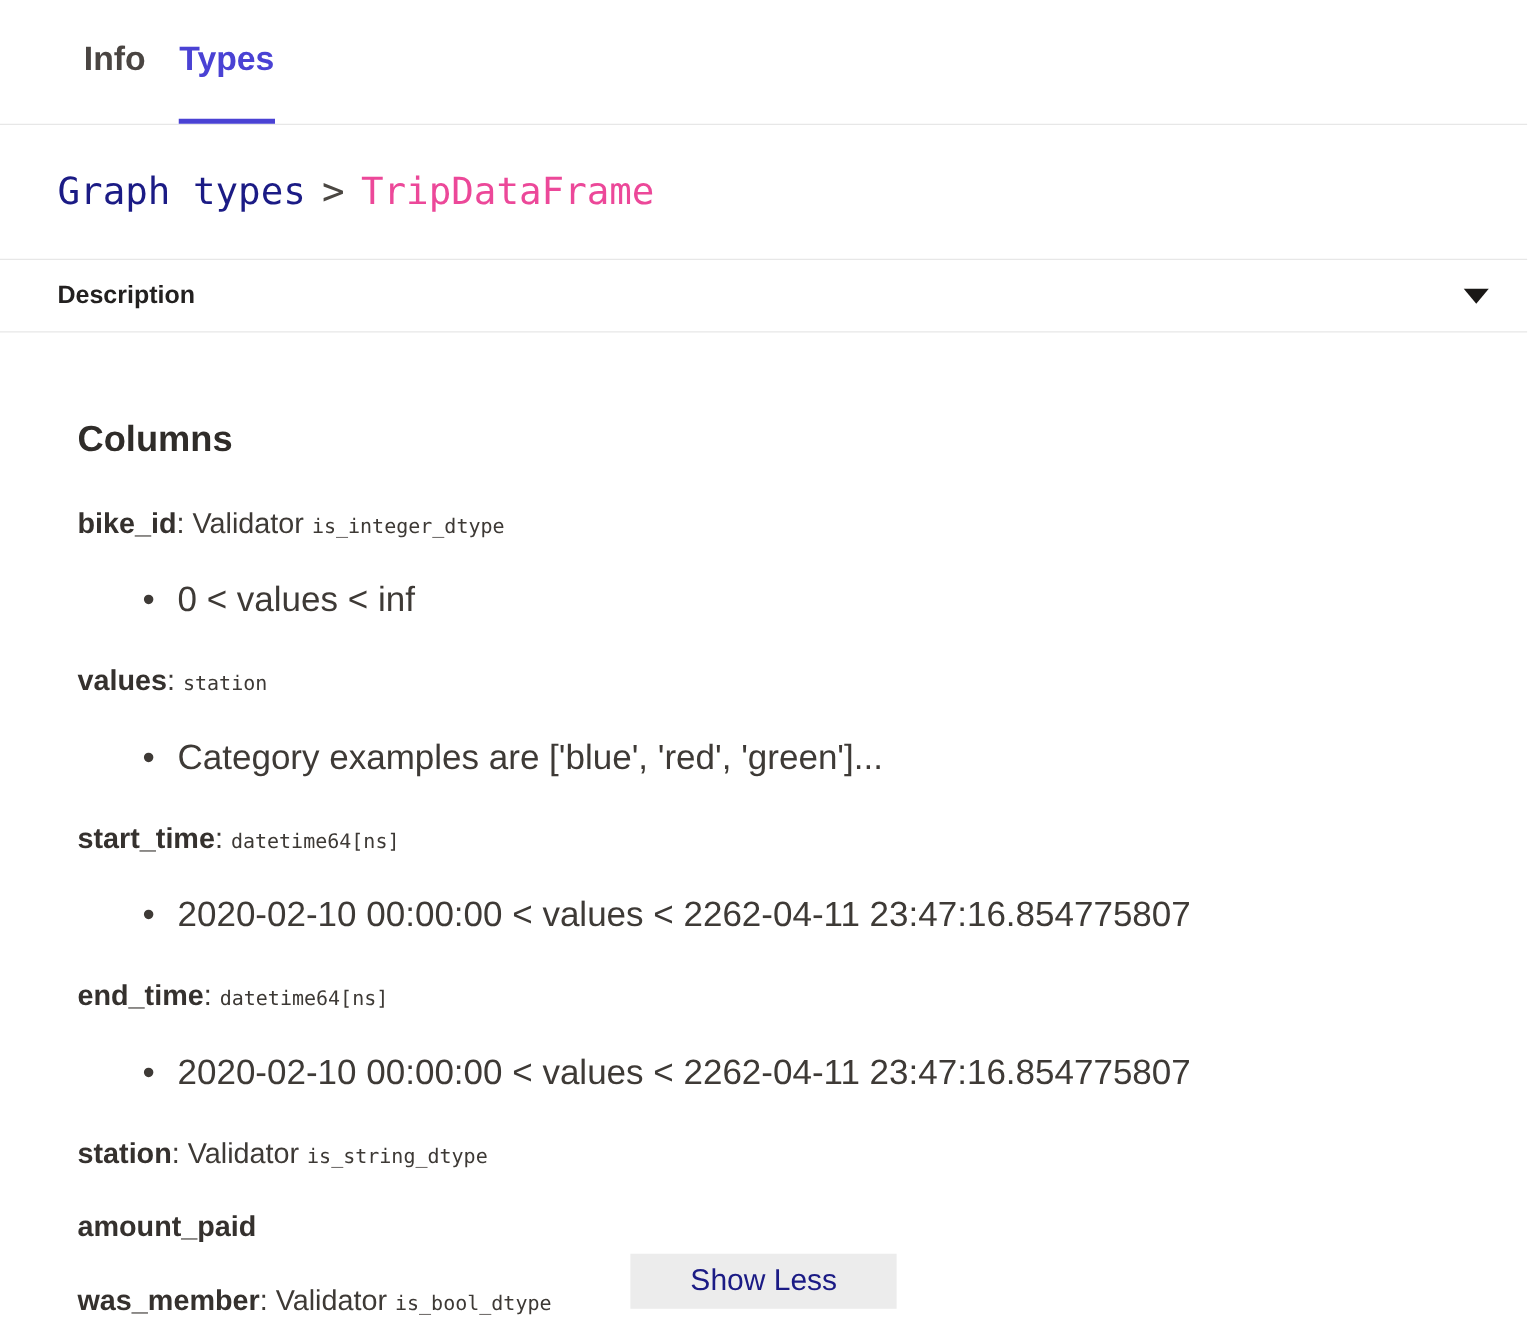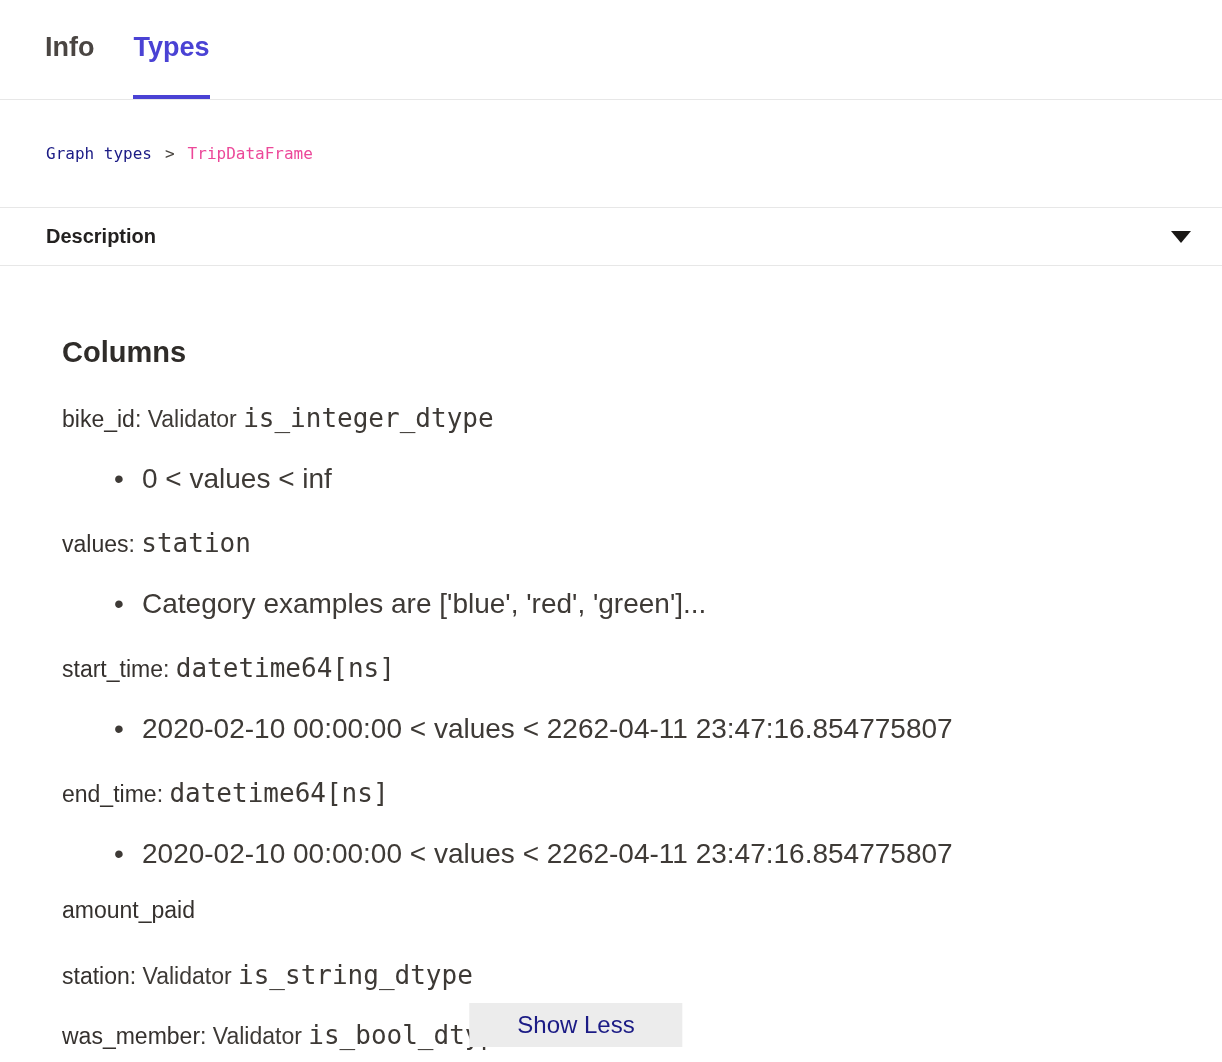--- a/index.html
+++ b/index.html
@@ -19,22 +19,22 @@
     overflow: hidden;
     background: #ffffff;
     font-family: "Liberation Sans", sans-serif;
     color: var(--text);
   }
   
   .tabbar {
     display: flex;
     align-items: stretch;
     height: 100px;
-    padding-left: 45px;
-    gap: 39px;
+    padding-left: 67px;
+    gap: 27px;
     border-bottom: 1px solid var(--border);
   }
   .tab {
     display: flex;
     align-items: center;
     font-size: 27px;
     font-weight: 600;
     color: #4a4542;
     border-bottom: 4px solid transparent;
     cursor: pointer;
@@ -44,21 +44,21 @@
     border-bottom-color: var(--accent);
   }
   
   .breadcrumb {
     display: flex;
     align-items: center;
     height: 108px;
     padding-left: 46px;
     border-bottom: 1px solid var(--border);
     font-family: "DejaVu Sans Mono", monospace;
-    font-size: 16px;
+    font-size: 30px;
   }
   .breadcrumb .crumb-link { color: var(--link); text-decoration: none; cursor: pointer; }
   .breadcrumb .crumb-sep { color: #4b4742; margin: 0 13px; }
   .breadcrumb .crumb-current { color: #ec4899; }
   
   .desc-row {
     display: flex;
     align-items: center;
     justify-content: space-between;
     height: 58px;
@@ -86,45 +86,45 @@
     color: #2f2c29;
   }
   .entry {
     margin-top: 34px;
     font-size: 23px;
     line-height: 31px;
     color: var(--text);
   }
   .entry.no-type { margin-top: 26px; }
   .entry:last-child { margin-top: 28px; }
-  .entry .col-name { font-weight: 400; color: #35312e; }
+  .entry .col-name { font-weight: 700; color: #35312e; }
   .entry code {
     font-family: "DejaVu Sans Mono", monospace;
-    font-size: 26px;
+    font-size: 16px;
     color: #3d3935;
   }
   ul.bullets { margin-top: 28px; list-style: none; }
   ul.bullets li {
     position: relative;
     padding-left: 80px;
     font-size: 28px;
     line-height: 31px;
     color: var(--text);
   }
   ul.bullets li::before {
     content: "\2022";
     position: absolute;
     left: 52px;
     color: var(--text);
   }
   
   .show-less {
     position: absolute;
     top: 1003px;
-    left: 576px;
+    left: 611px;
     transform: translateX(-50%);
     background: var(--button-bg);
     color: var(--button-text);
     border: none;
     font-family: "Liberation Sans", sans-serif;
     font-size: 24px;
     padding: 8px 48px;
     cursor: pointer;
     white-space: nowrap;
   }
@@ -162,21 +162,21 @@
           <li>Category examples are ['blue', 'red', 'green']...</li>
         </ul>
         <p class="entry"><strong class="col-name">start_time</strong><span>: </span><code>datetime64[ns]</code></p>
         <ul class="bullets">
           <li>2020-02-10 00:00:00 &lt; values &lt; 2262-04-11 23:47:16.854775807</li>
         </ul>
         <p class="entry"><strong class="col-name">end_time</strong><span>: </span><code>datetime64[ns]</code></p>
         <ul class="bullets">
           <li>2020-02-10 00:00:00 &lt; values &lt; 2262-04-11 23:47:16.854775807</li>
         </ul>
+        <p class="entry"><strong class="col-name">station</strong><span>: Validator </span><code>is_string_dtype</code></p>
         <p class="entry no-type"><strong class="col-name">amount_paid</strong></p>
-        <p class="entry"><strong class="col-name">station</strong><span>: Validator </span><code>is_string_dtype</code></p>
         <p class="entry"><strong class="col-name">was_member</strong><span>: Validator </span><code>is_bool_dtype</code></p>
       </div>
   </div>
 
   <button class="show-less">Show Less</button>
 
 </div>
 
 </body></html>

